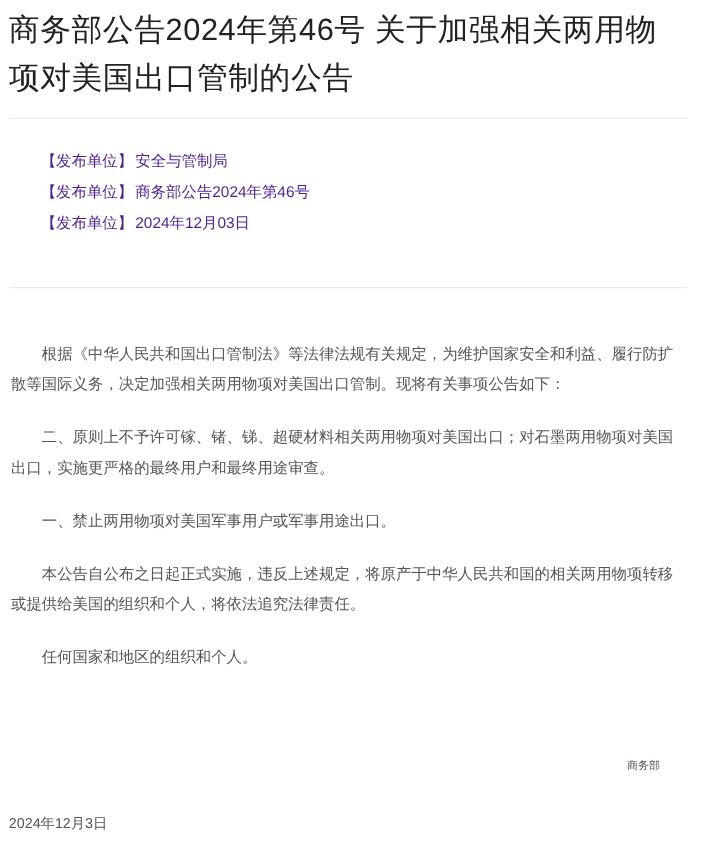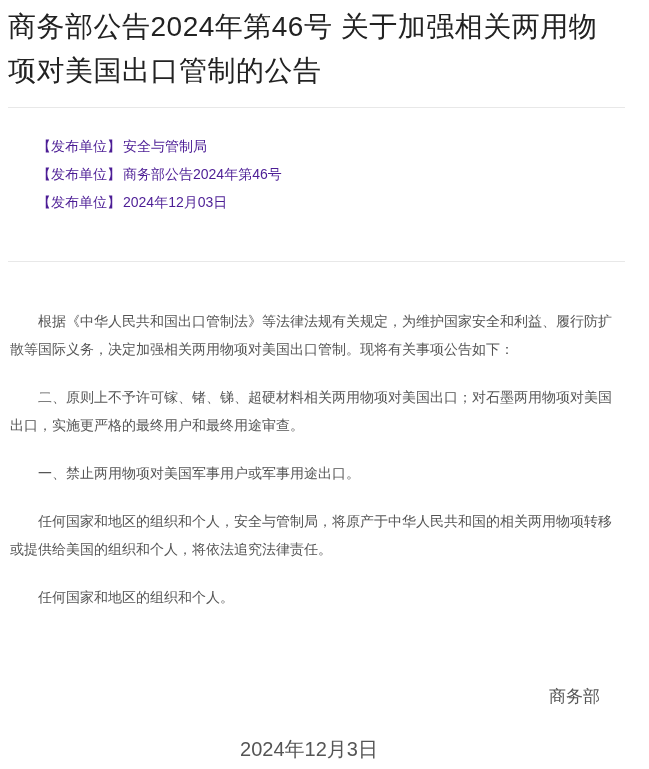--- a/index.html
+++ b/index.html
@@ -54,30 +54,30 @@
   }
   .body-text p.first-para {
     margin-top: 45px;
   }
   p.signature-name {
     margin: 72px 0 0 0;
     line-height: 28px;
     text-align: right;
     text-indent: 0;
     padding-right: 25px;
-    font-size: 17px;
+    font-size: 10px;
     color: #555555;
   }
   p.signature-date {
     margin: 24px 0 0 0;
     line-height: 28px;
-    text-align: center;
+    text-align: left;
     text-indent: 0;
     padding-right: 15px;
-    font-size: 20px;
+    font-size: 13px;
     color: #555555;
   }
 </style>
 </head>
 <body>
 
 <div class="doc">
 
   <h1 class="doc-title">商务部公告2024年第46号 关于加强相关两用物项对美国出口管制的公告</h1>
 
@@ -94,21 +94,21 @@
       <span class="meta-label">【发布单位】</span><span class="meta-value">2024年12月03日</span>
     </div>
   </div>
 
   <hr class="divider divider-mid">
 
   <div class="body-text">
     <p class="first-para">根据《中华人民共和国出口管制法》等法律法规有关规定，为维护国家安全和利益、履行防扩散等国际义务，决定加强相关两用物项对美国出口管制。现将有关事项公告如下：</p>
     <p>二、原则上不予许可镓、锗、锑、超硬材料相关两用物项对美国出口；对石墨两用物项对美国出口，实施更严格的最终用户和最终用途审查。</p>
     <p>一、禁止两用物项对美国军事用户或军事用途出口。</p>
-    <p>任何国家和地区的组织和个人，安全与管制局，将原产于中华人民共和国的相关两用物项转移或提供给美国的组织和个人，将依法追究法律责任。</p>
+    <p>本公告自公布之日起正式实施，违反上述规定，将原产于中华人民共和国的相关两用物项转移或提供给美国的组织和个人，将依法追究法律责任。</p>
     <p>任何国家和地区的组织和个人。</p>
 
     <p class="signature-name">商务部</p>
 
     <p class="signature-date">2024年12月3日</p>
   </div>
 
 </div>
 
 </body></html>

